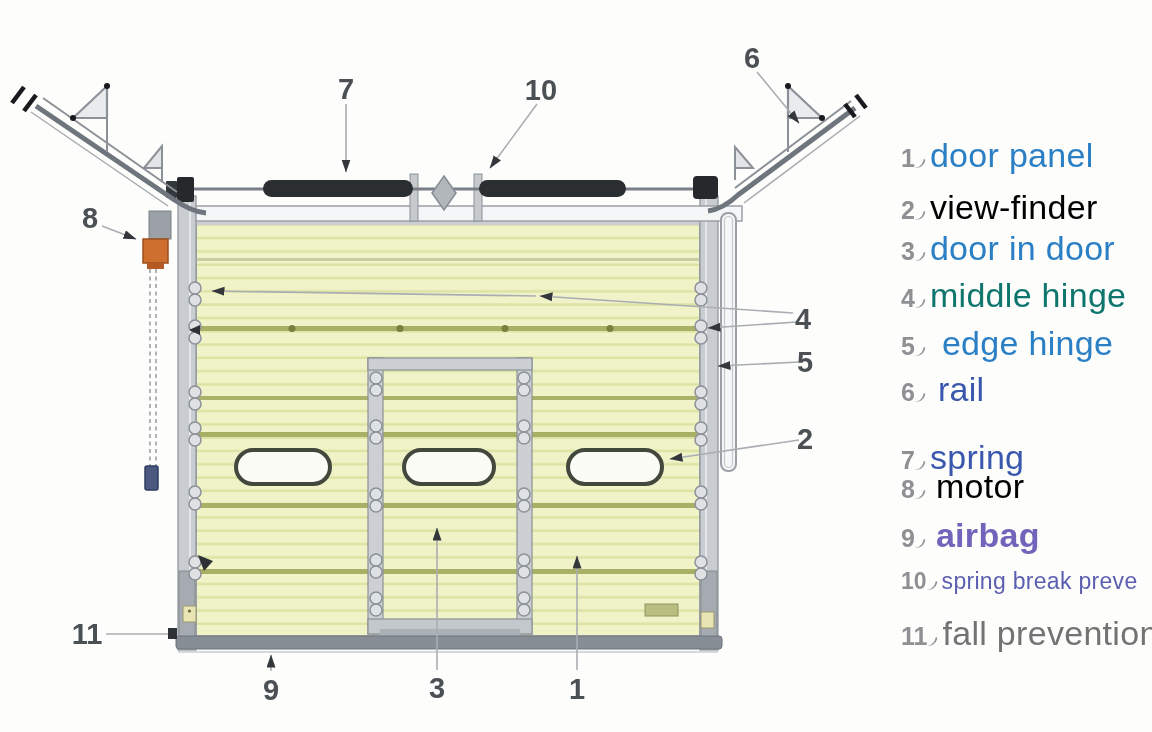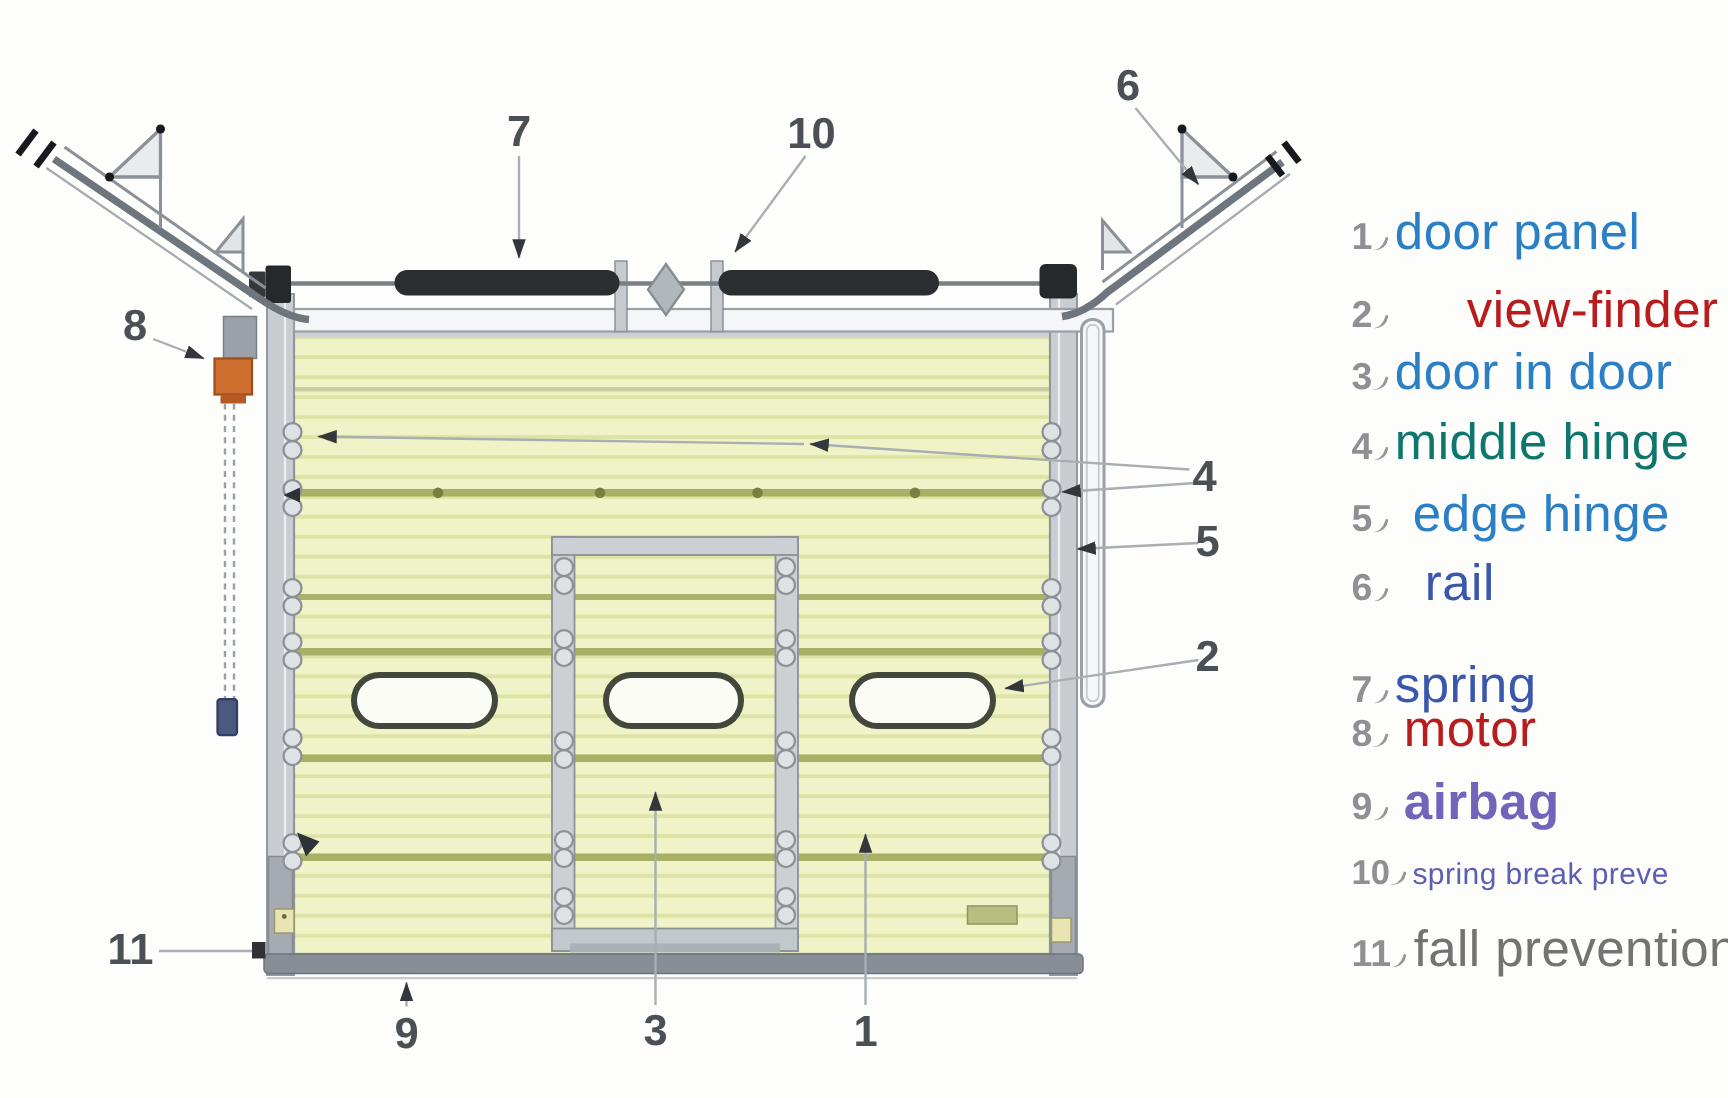--- a/index.html
+++ b/index.html
@@ -12,22 +12,22 @@
   
   .lg-row{position:absolute;left:901px;white-space:nowrap;}
   .lg-num{display:inline-block;vertical-align:baseline;font-size:25px;font-weight:700;
           color:#8f9093;line-height:1;}
   .lg-tick{display:inline-block;vertical-align:baseline;width:7px;height:11px;
            border-right:2.5px solid #96979a;border-radius:0 0 10px 0;
            transform:rotate(16deg) translateY(2px);margin:0 5px 0 1px;}
   .lg-label{display:inline-block;vertical-align:baseline;font-size:34px;font-weight:400;
             line-height:1;letter-spacing:0.3px;}
   .lg-row.small .lg-num{font-size:23px;}
-  .lg-row.small .lg-label{font-size:20px;}
-  .lg-row.indent .lg-label{margin-left:20px;}
+  .lg-row.small .lg-label{font-size:23px;}
+  .lg-row.indent .lg-label{margin-left:8px;}
 </style>
 </head>
 <body>
 
 <div id="canvas">
 
   <svg id="diagram-svg" width="1152" height="732" viewBox="0 0 1152 732">
     <defs>
       <pattern id="pstripe" width="10" height="13.3" patternUnits="userSpaceOnUse">
         <rect width="10" height="13.3" fill="#eff3c7"></rect>
@@ -212,39 +212,39 @@
   <div class="co" style="left:87px;top:634px">11</div>
   <div class="co" style="left:271px;top:690px">9</div>
   <div class="co" style="left:437px;top:688px">3</div>
   <div class="co" style="left:577px;top:689px">1</div>
 
   <div>
     <div class="lg-row" style="top:138px">
       <span class="lg-num">1</span><span class="lg-tick"></span><span class="lg-label" style="color: rgb(43, 127, 197);">door panel</span>
     </div>
     <div class="lg-row" style="top:190px">
-      <span class="lg-num">2</span><span class="lg-tick"></span><span class="lg-label" style="color: #b91c1c; margin-left: 48px;">view-finder</span>
+      <span class="lg-num">2</span><span class="lg-tick"></span><span class="lg-label" style="color: #000000;">view-finder</span>
     </div>
     <div class="lg-row" style="top:231px">
       <span class="lg-num">3</span><span class="lg-tick"></span><span class="lg-label" style="color: rgb(43, 127, 197);">door in door</span>
     </div>
     <div class="lg-row" style="top:278px">
       <span class="lg-num">4</span><span class="lg-tick"></span><span class="lg-label" style="color: #0f766e;">middle hinge</span>
     </div>
     <div class="lg-row" style="top:326px">
       <span class="lg-num">5</span><span class="lg-tick"></span><span class="lg-label" style="color: rgb(43, 127, 197); margin-left: 12px;">edge hinge</span>
     </div>
     <div class="lg-row indent" style="top:372px">
       <span class="lg-num">6</span><span class="lg-tick"></span><span class="lg-label" style="color: rgb(58, 87, 174);">rail</span>
     </div>
     <div class="lg-row" style="top:440px">
       <span class="lg-num">7</span><span class="lg-tick"></span><span class="lg-label" style="color: rgb(58, 87, 174);">spring</span>
     </div>
     <div class="lg-row" style="top:469px">
-      <span class="lg-num">8</span><span class="lg-tick"></span><span class="lg-label" style="margin-left: 6px; color: #b91c1c;">motor</span>
+      <span class="lg-num">8</span><span class="lg-tick"></span><span class="lg-label" style="margin-left: 6px; color: #000000;">motor</span>
     </div>
     <div class="lg-row" style="top:518px">
       <span class="lg-num">9</span><span class="lg-tick"></span><span class="lg-label" style="margin-left: 6px; color: rgb(113, 100, 186); font-weight: bold;">airbag</span>
     </div>
     <div class="lg-row small" style="top:570px">
       <span class="lg-num">10</span><span class="lg-tick"></span><span class="lg-label" style="color: rgb(92, 95, 177);">spring break preve</span>
     </div>
     <div class="lg-row" style="top:616px">
       <span class="lg-num">11</span><span class="lg-tick"></span><span class="lg-label" style="color: #737373;">fall prevention</span>
     </div>

